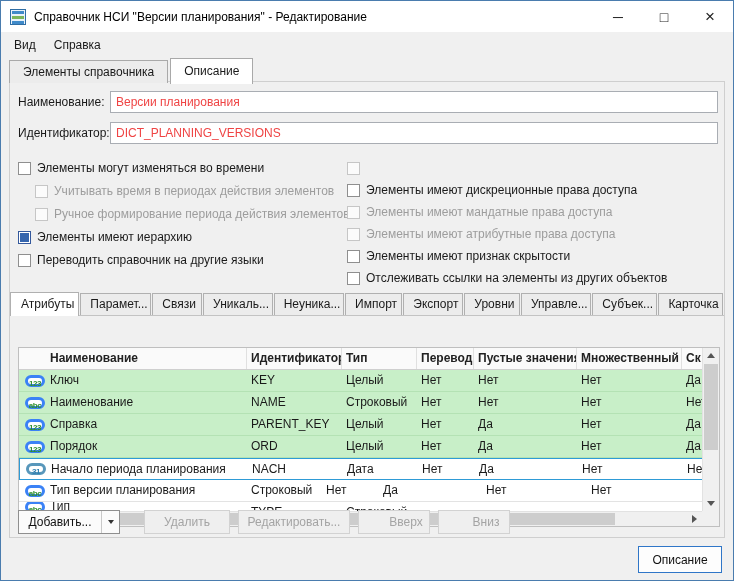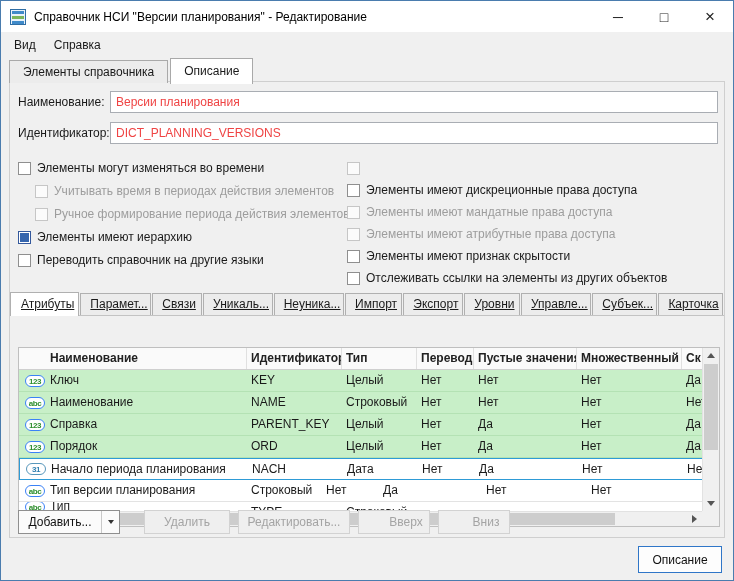--- a/index.html
+++ b/index.html
@@ -34,38 +34,38 @@
   .cbcol.right{left:337px;top:78px;gap:6px;}
   .cb{display:flex;align-items:center;gap:6px;height:16px;white-space:nowrap;}
   .cb.indent{margin-left:17px;}
   .cb .box{width:13px;height:13px;box-sizing:border-box;border:1px solid #8f8f8f;background:#fff;position:relative;flex:0 0 13px;}
   .cb.checked .box{border-color:#33589c;}
   .cb.checked .box::after{content:"";position:absolute;left:1px;top:1px;right:1px;bottom:1px;background:#3565ad;}
   .cb.disabled .box{border-color:#c6c6c6;background:#fbfbfb;}
   .cb.disabled .lbl{color:#9d9d9d;}
   
   .tabstrip2{position:absolute;top:210px;left:0;right:0;height:23px;display:flex;align-items:flex-end;border-bottom:1px solid #c3c3c3;z-index:2;}
-  .tab2{padding:3px 9px 4px;border:1px solid #b0b0b0;border-bottom:none;background:#ececec;margin-right:1px;white-space:nowrap;overflow:hidden;text-decoration:underline;}
+  .tab2{padding:3px 9px 4px;border:1px solid #b0b0b0;border-bottom:none;background:#ececec;margin-right:1px;white-space:nowrap;overflow:hidden;}
   .tab2.active{background:#fff;padding:4px 10px 5px;margin-bottom:-1px;}
   
   .grid{position:absolute;left:8px;top:238px;width:702px;height:180px;box-sizing:border-box;border:1px solid #bfbfbf;background:#fff;overflow:hidden;margin-top:27px;}
   .ghead{display:flex;height:22px;background:#fafafa;border-bottom:1px solid #cfcfcf;box-sizing:border-box;font-weight:bold;color:#222;}
   .ghead .gc{border-right:1px solid #e0e0e0;line-height:21px;overflow:hidden;white-space:nowrap;}
   .gc{box-sizing:border-box;padding-left:4px;flex:0 0 auto;}
   .c-name{width:228px;}
   .ghead .c-name{padding-left:31px;}
   .c-id{width:95px;} .c-type{width:75px;} .c-tr{width:57px;} .c-empty{width:103px;} .c-mult{width:105px;}
   .c-hid{flex:1 1 auto;width:auto;overflow:hidden;}
   .grow{display:flex;height:22px;line-height:21px;border-bottom:1px solid #e3e3e3;box-sizing:border-box;background:#fff;white-space:nowrap;}
   .grow .gc{overflow:hidden;}
   .grow.green{background:#c8efc8;border-bottom-color:#b4e2b4;}
   .grow.selected{border:1px solid #2e9bd6;border-bottom:1px solid #2e9bd6;background:#fff;}
   .grow.partial{height:10px;overflow:hidden;}
   .name-cell{display:flex;align-items:center;gap:5px;padding-left:6px;}
-  .badge{display:inline-block;width:20px;height:12px;line-height:11px;border:1px solid #3b82f6;border-radius:7px;background:#fff;color:#2f8f2f;font-size:8px;font-weight:bold;text-align:center;letter-spacing:-0.5px;box-sizing:border-box;flex:0 0 20px;}
+  .badge{display:inline-block;width:20px;height:12px;line-height:11px;border:3px solid #3b82f6;border-radius:7px;background:#fff;color:#2f8f2f;font-size:8px;font-weight:bold;text-align:center;letter-spacing:-0.5px;box-sizing:border-box;flex:0 0 20px;}
   .badge.date{color:#2f7fb0;border-color:#5897bb;}
   
   .vscroll{position:absolute;top:0;right:0;bottom:15px;width:17px;background:#f0f0f0;border-left:1px solid #e2e2e2;box-sizing:border-box;}
   .vs-up,.vs-down{position:absolute;left:0;right:0;height:15px;display:flex;align-items:center;justify-content:center;}
   .vs-up{top:0;} .vs-down{bottom:0;}
   .vs-thumb{position:absolute;left:1px;right:1px;top:16px;height:86px;background:#cdcdcd;}
   .hscroll{position:absolute;left:0;right:17px;bottom:0;height:15px;background:#f0f0f0;border-top:1px solid #e2e2e2;box-sizing:border-box;}
   .hs-left,.hs-right{position:absolute;top:0;bottom:0;width:15px;display:flex;align-items:center;justify-content:center;}
   .hs-left{left:0;} .hs-right{right:0;}
   .hs-thumb{position:absolute;top:1px;bottom:1px;left:16px;width:580px;background:#cdcdcd;}

